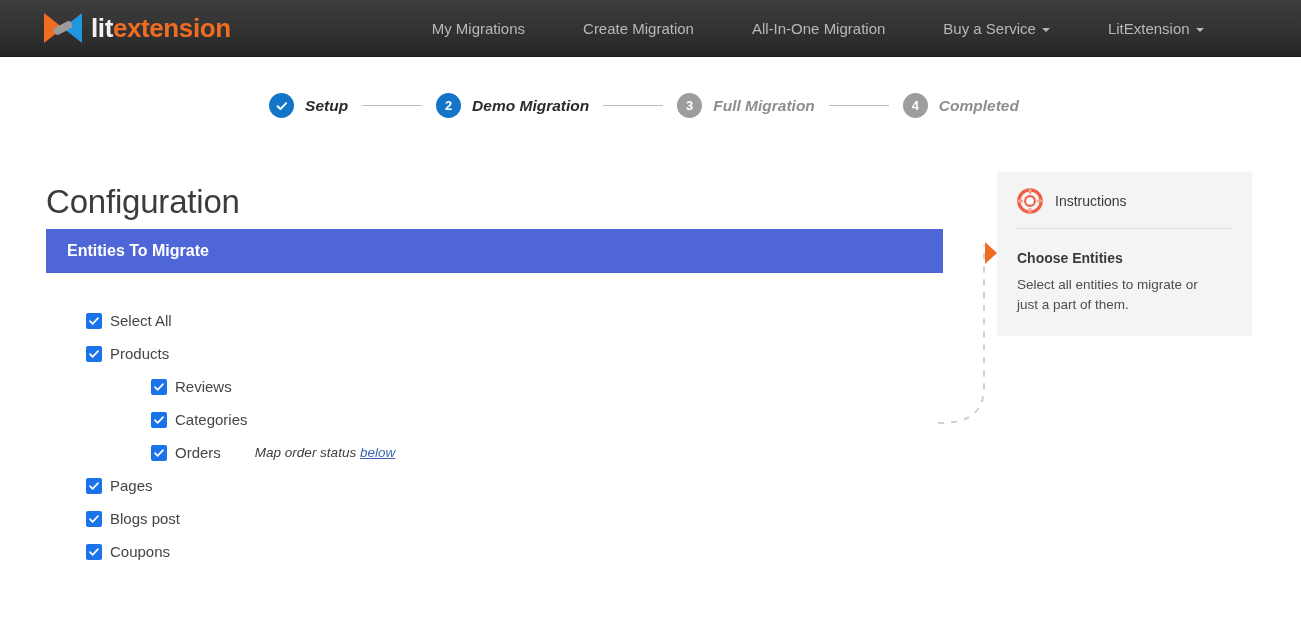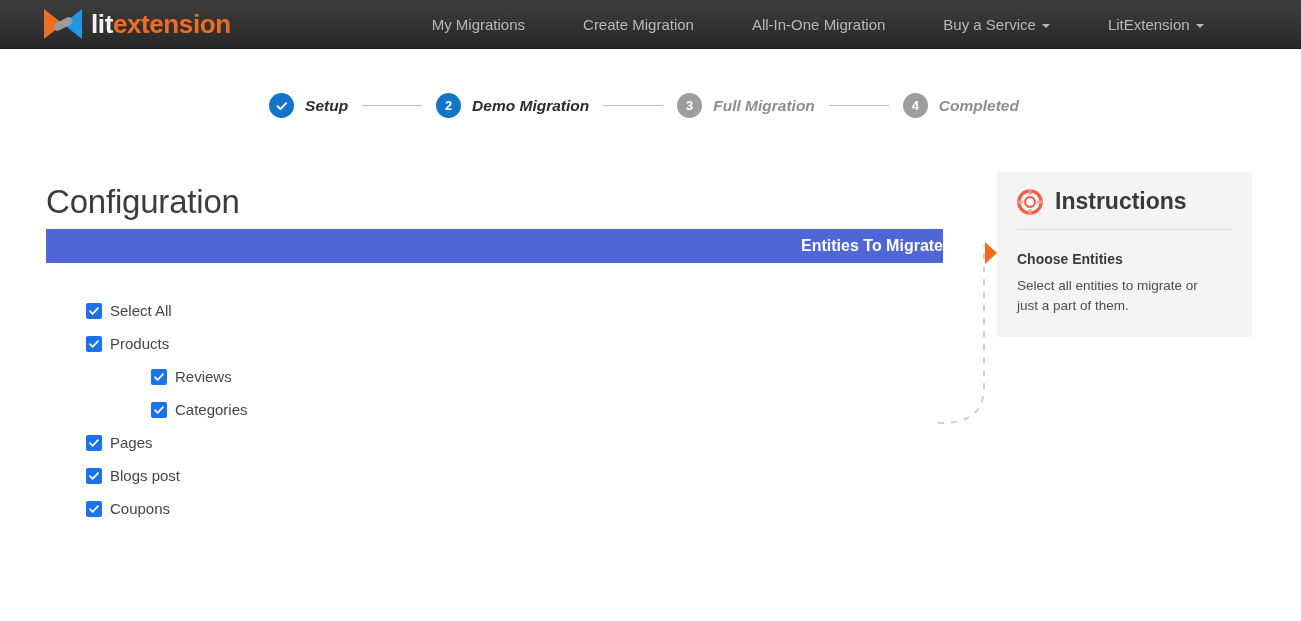--- a/index.html
+++ b/index.html
@@ -7,21 +7,21 @@
     margin: 0; padding: 0;
     width: 1301px; height: 621px;
     background: #ffffff;
     font-family: "Liberation Sans", sans-serif;
     overflow: hidden;
   }
 
   
   #topbar {
     position: absolute; top: 0; left: 0;
-    width: 1301px; height: 49px;
+    width: 1301px; height: 57px;
     background: linear-gradient(to bottom, #3d3d3d 0%, #333333 50%, #262626 100%);
     border-bottom: 1px solid #1b1b1b;
     display: flex; align-items: center;
   }
   #logo-wrap {
     display: flex; align-items: center;
     margin-left: 44px; height: 51px;
     text-decoration: none;
   }
   #logo-mark {
@@ -132,27 +132,26 @@
     text-align: center;
   }
 
   #entities-panel {
     position: absolute;
     top: 229px; left: 46px;
     width: 897px;
   }
   #entities-header {
     background: #4f66d6;
-    height: 34px;
+    height: 44px;
     display: flex; align-items: center;
     padding-left: 21px;
     color: #ffffff;
     font-size: 16px;
     font-weight: 700;
-    justify-content: flex-end;
   }
 
   #entities-list {
     margin-top: 31px;
     padding-left: 40px;
   }
   .ent-row {
     display: flex;
     align-items: center;
     height: 33px;
@@ -197,22 +196,22 @@
     background: #f4f4f4;
     padding: 16px 20px 22px 20px;
   }
   #instr-head {
     display: flex; align-items: center;
     padding-bottom: 14px;
     border-bottom: 1px solid #dedede;
   }
   #instr-title {
     margin-left: 12px;
-    font-size: 23px;
-    font-weight: 700;
+    font-size: 14px;
+    font-weight: 400;
     color: #3a3a3a;
   }
   #instr-sub {
     margin-top: 21px;
     font-size: 14px;
     font-weight: 700;
     color: #3a3a3a;
   }
   #instr-body {
     margin-top: 9px;
@@ -335,20 +334,29 @@
     <div class="ent-row lvl2">
       <span class="cbx">
         <svg width="12" height="12" viewBox="0 0 12 12">
             <path d="M2 6.2 L4.6 8.8 L10 3.2" stroke="#ffffff" stroke-width="1.7" fill="none" stroke-linecap="round" stroke-linejoin="round"></path>
           </svg>
       </span>
       <span class="ent-label">Categories</span>
     </div>
 
 
+    <div class="ent-row lvl2">
+      <span class="cbx">
+        <svg width="12" height="12" viewBox="0 0 12 12">
+            <path d="M2 6.2 L4.6 8.8 L10 3.2" stroke="#ffffff" stroke-width="1.7" fill="none" stroke-linecap="round" stroke-linejoin="round"></path>
+          </svg>
+      </span>
+      <span class="ent-label">Orders</span>
+      <span class="ent-note"><span>Map order status</span> <a>below</a></span>
+    </div>
 
     <div class="ent-row">
       <span class="cbx">
         <svg width="12" height="12" viewBox="0 0 12 12">
             <path d="M2 6.2 L4.6 8.8 L10 3.2" stroke="#ffffff" stroke-width="1.7" fill="none" stroke-linecap="round" stroke-linejoin="round"></path>
           </svg>
       </span>
       <span class="ent-label">Pages</span>
     </div>
 

